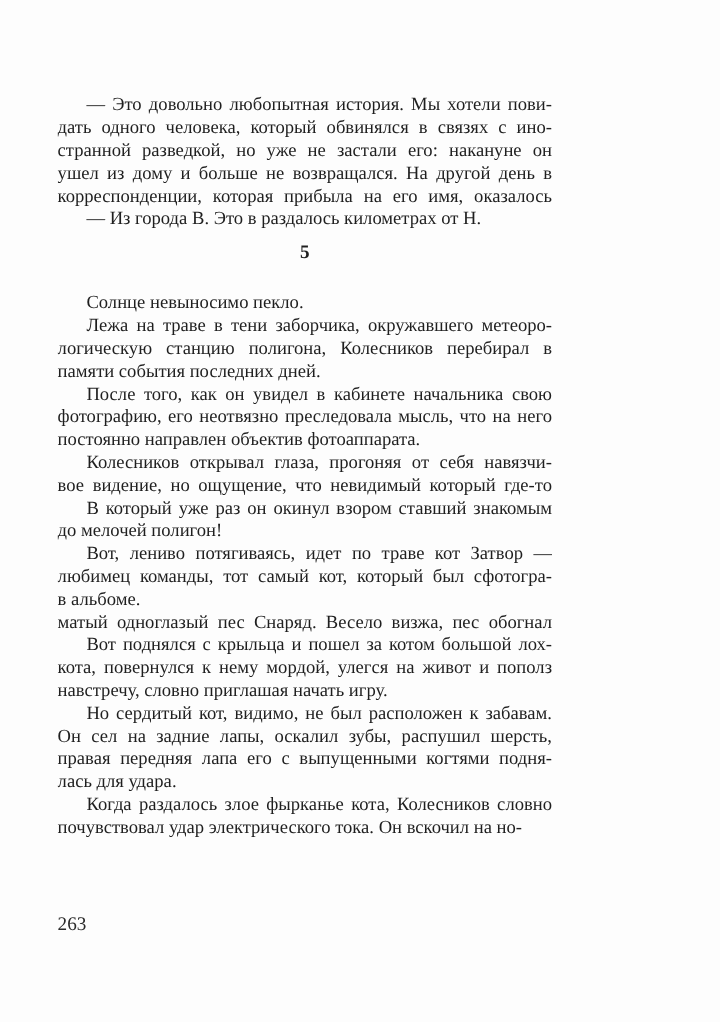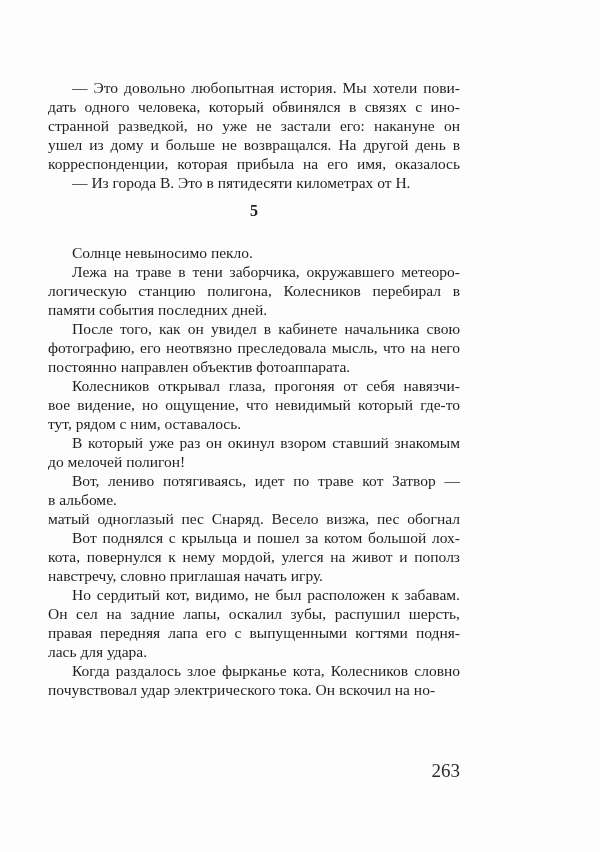--- a/index.html
+++ b/index.html
@@ -46,67 +46,67 @@
     line-height: 19px;
     text-align: center;
     font-weight: bold;
     font-size: 16px;
   }
   .page-number {
     position: absolute;
     left: 48px;
     top: 761px;
     width: 412px;
-    text-align: right;
-    font-size: 19px;
+    text-align: left;
+    font-size: 16px;
     line-height: 19px;
     color: #2a2a2a;
     font-variant-numeric: oldstyle-nums;
   }
 </style>
 </head>
 <body>
 
 <div class="page">
   <div class="text-block">
       <div class="paragraph">
         <div class="line first">— Это довольно любопытная история. Мы хотели пови-</div>
         <div class="line">дать одного человека, который обвинялся в связях с ино-</div>
         <div class="line">странной разведкой, но уже не застали его: накануне он</div>
         <div class="line">ушел из дому и больше не возвращался. На другой день в</div>
         <div class="line">корреспонденции, которая прибыла на его имя, оказалось</div>
       </div>
       <div class="paragraph">
-        <div class="line first last">— Из города В. Это в пятидесяти километрах от Н.</div>
+        <div class="line first last">— Из города В. Это в раздалось километрах от Н.</div>
       </div>
       <div class="chapter-heading">5</div>
       <div class="paragraph">
         <div class="line first last">Солнце невыносимо пекло.</div>
       </div>
       <div class="paragraph">
         <div class="line first">Лежа на траве в тени заборчика, окружавшего метеоро-</div>
         <div class="line">логическую станцию полигона, Колесников перебирал в</div>
         <div class="line last">памяти события последних дней.</div>
       </div>
       <div class="paragraph">
         <div class="line first">После того, как он увидел в кабинете начальника свою</div>
         <div class="line">фотографию, его неотвязно преследовала мысль, что на него</div>
         <div class="line last">постоянно направлен объектив фотоаппарата.</div>
       </div>
       <div class="paragraph">
         <div class="line first">Колесников открывал глаза, прогоняя от себя навязчи-</div>
         <div class="line">вое видение, но ощущение, что невидимый который где-то</div>
-        <div class="line last">тут, рядом с ним, оставалось.</div>
       </div>
       <div class="paragraph">
         <div class="line first">В который уже раз он окинул взором ставший знакомым</div>
         <div class="line last">до мелочей полигон!</div>
       </div>
       <div class="paragraph">
         <div class="line first">Вот, лениво потягиваясь, идет по траве кот Затвор —</div>
+        <div class="line">любимец команды, тот самый кот, который был сфотогра-</div>
         <div class="line last">в альбоме.</div>
       </div>
       <div class="paragraph">
         <div class="line">матый одноглазый пес Снаряд. Весело визжа, пес обогнал</div>
         <div class="line first">Вот поднялся с крыльца и пошел за котом большой лох-</div>
         <div class="line">кота, повернулся к нему мордой, улегся на живот и пополз</div>
         <div class="line last">навстречу, словно приглашая начать игру.</div>
       </div>
       <div class="paragraph">
         <div class="line first">Но сердитый кот, видимо, не был расположен к забавам.</div>

